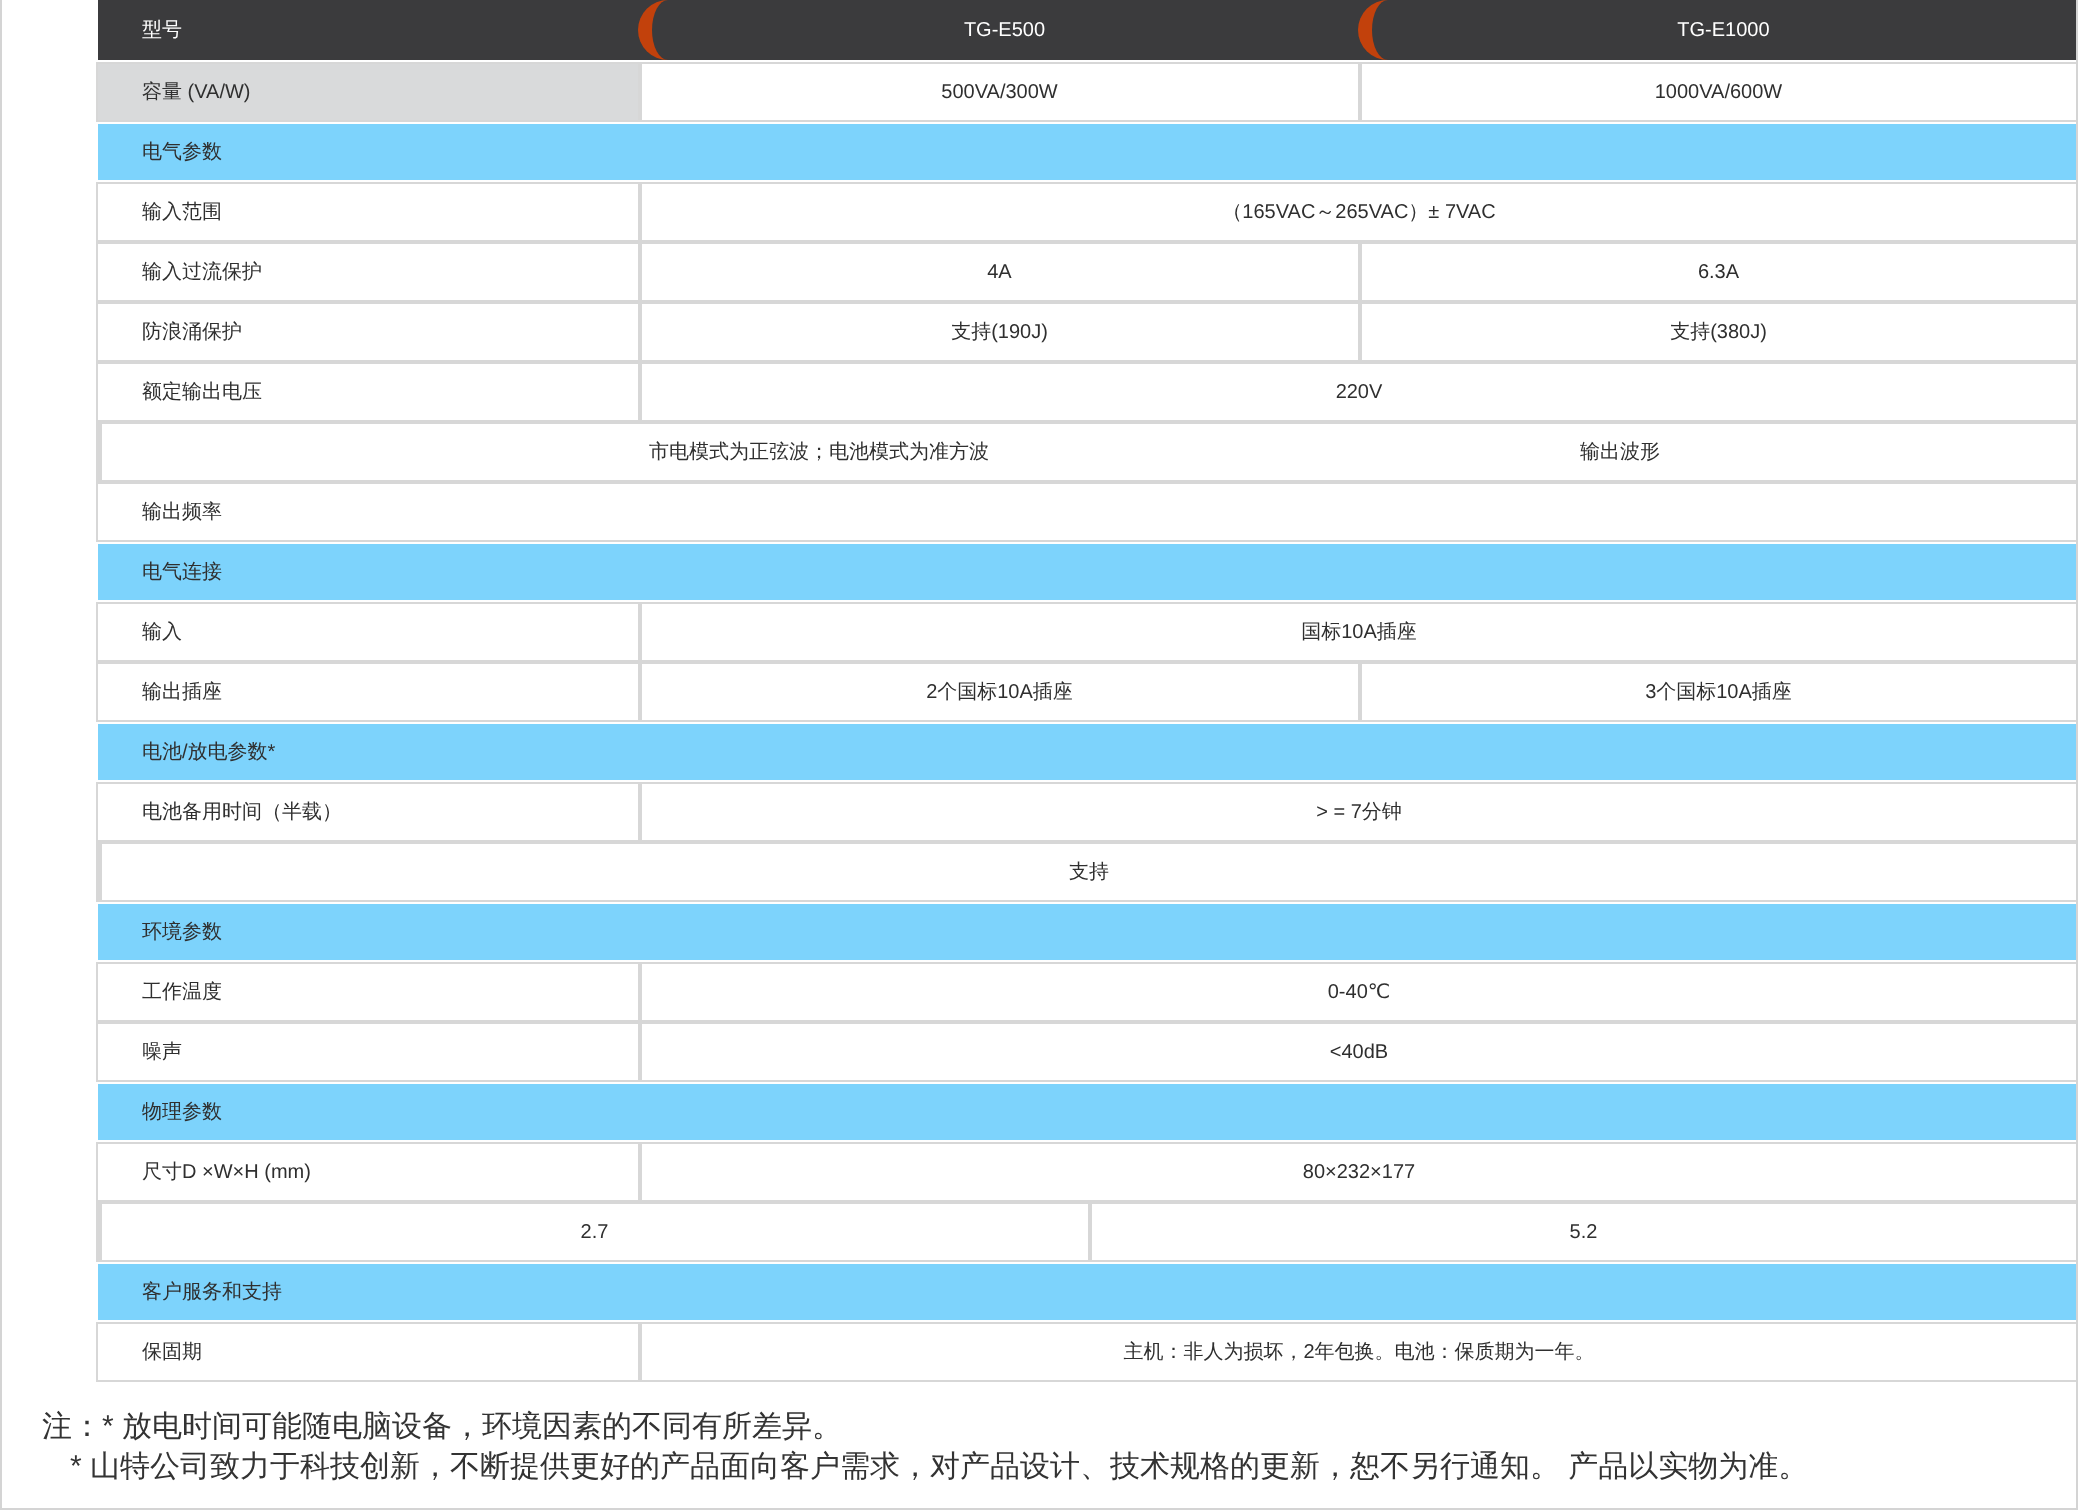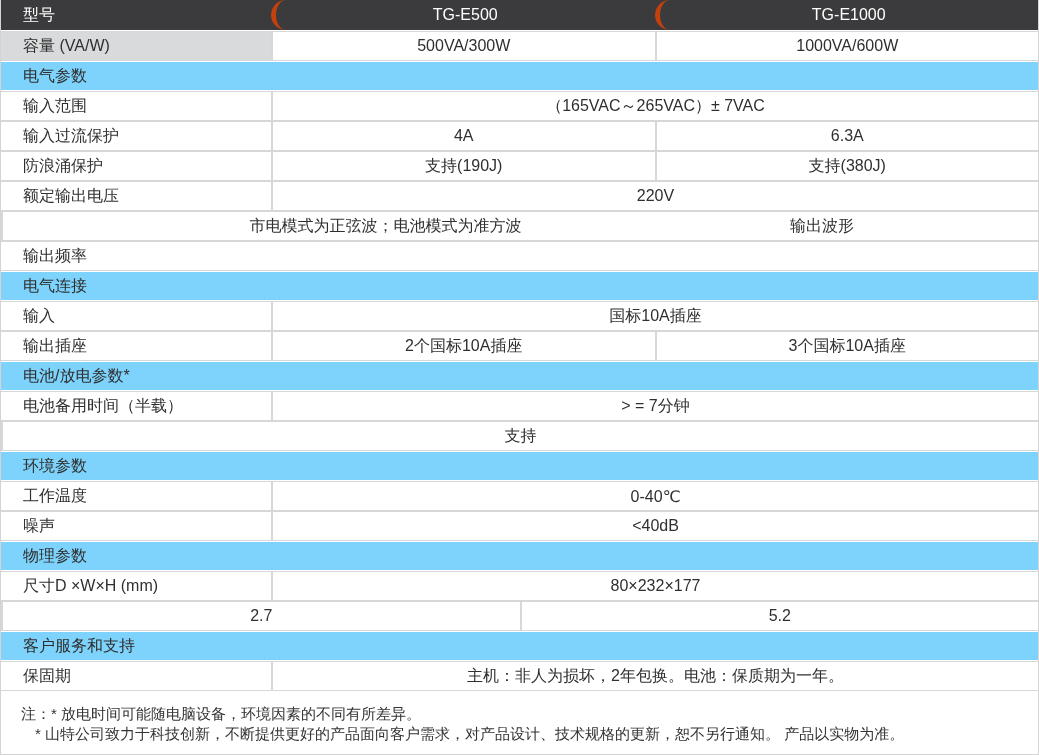--- a/index.html
+++ b/index.html
@@ -16,22 +16,23 @@
     border: 1px solid #d4d4d4;
     border-top: none;
     overflow: hidden;
   }
   .spec-table { width: 100%; }
   .row {
     display: flex;
     align-items: stretch;
     height: 28px;
     margin-bottom: 2px;
-    font-size: 16px;
+    font-size: 10px;
     color: #2f2f2f;
+    margin-left: 48px;
   }
   .row.model-header {
     height: 30px;
     background: #3b3b3d;
     color: #ffffff;
     margin-bottom: 2px;
   }
   .row.section {
     background: #7dd3fc;
   }
@@ -51,21 +52,21 @@
     flex: 0 0 270px;
     padding-left: 22px;
   }
   .cell.label.graylabel { background: #d9dadb; }
   .cell.val {
     flex: 1 1 0;
     justify-content: center;
     text-align: center;
   }
   .row.data .cell.val { border-left: 2px solid #d7d7d7; }
-  .row.model-header .cell.val { border-left: 5px solid #c2410c; border-radius: 15px; }
+  .row.model-header .cell.val { border-left: 7px solid #c2410c; border-radius: 15px; }
   .cell.section-title {
     flex: 1 1 auto;
     padding-left: 22px;
   }
   .footnotes {
     padding: 12px 0 0 20px;
     font-size: 15px;
     line-height: 20px;
     color: #333333;
   }

